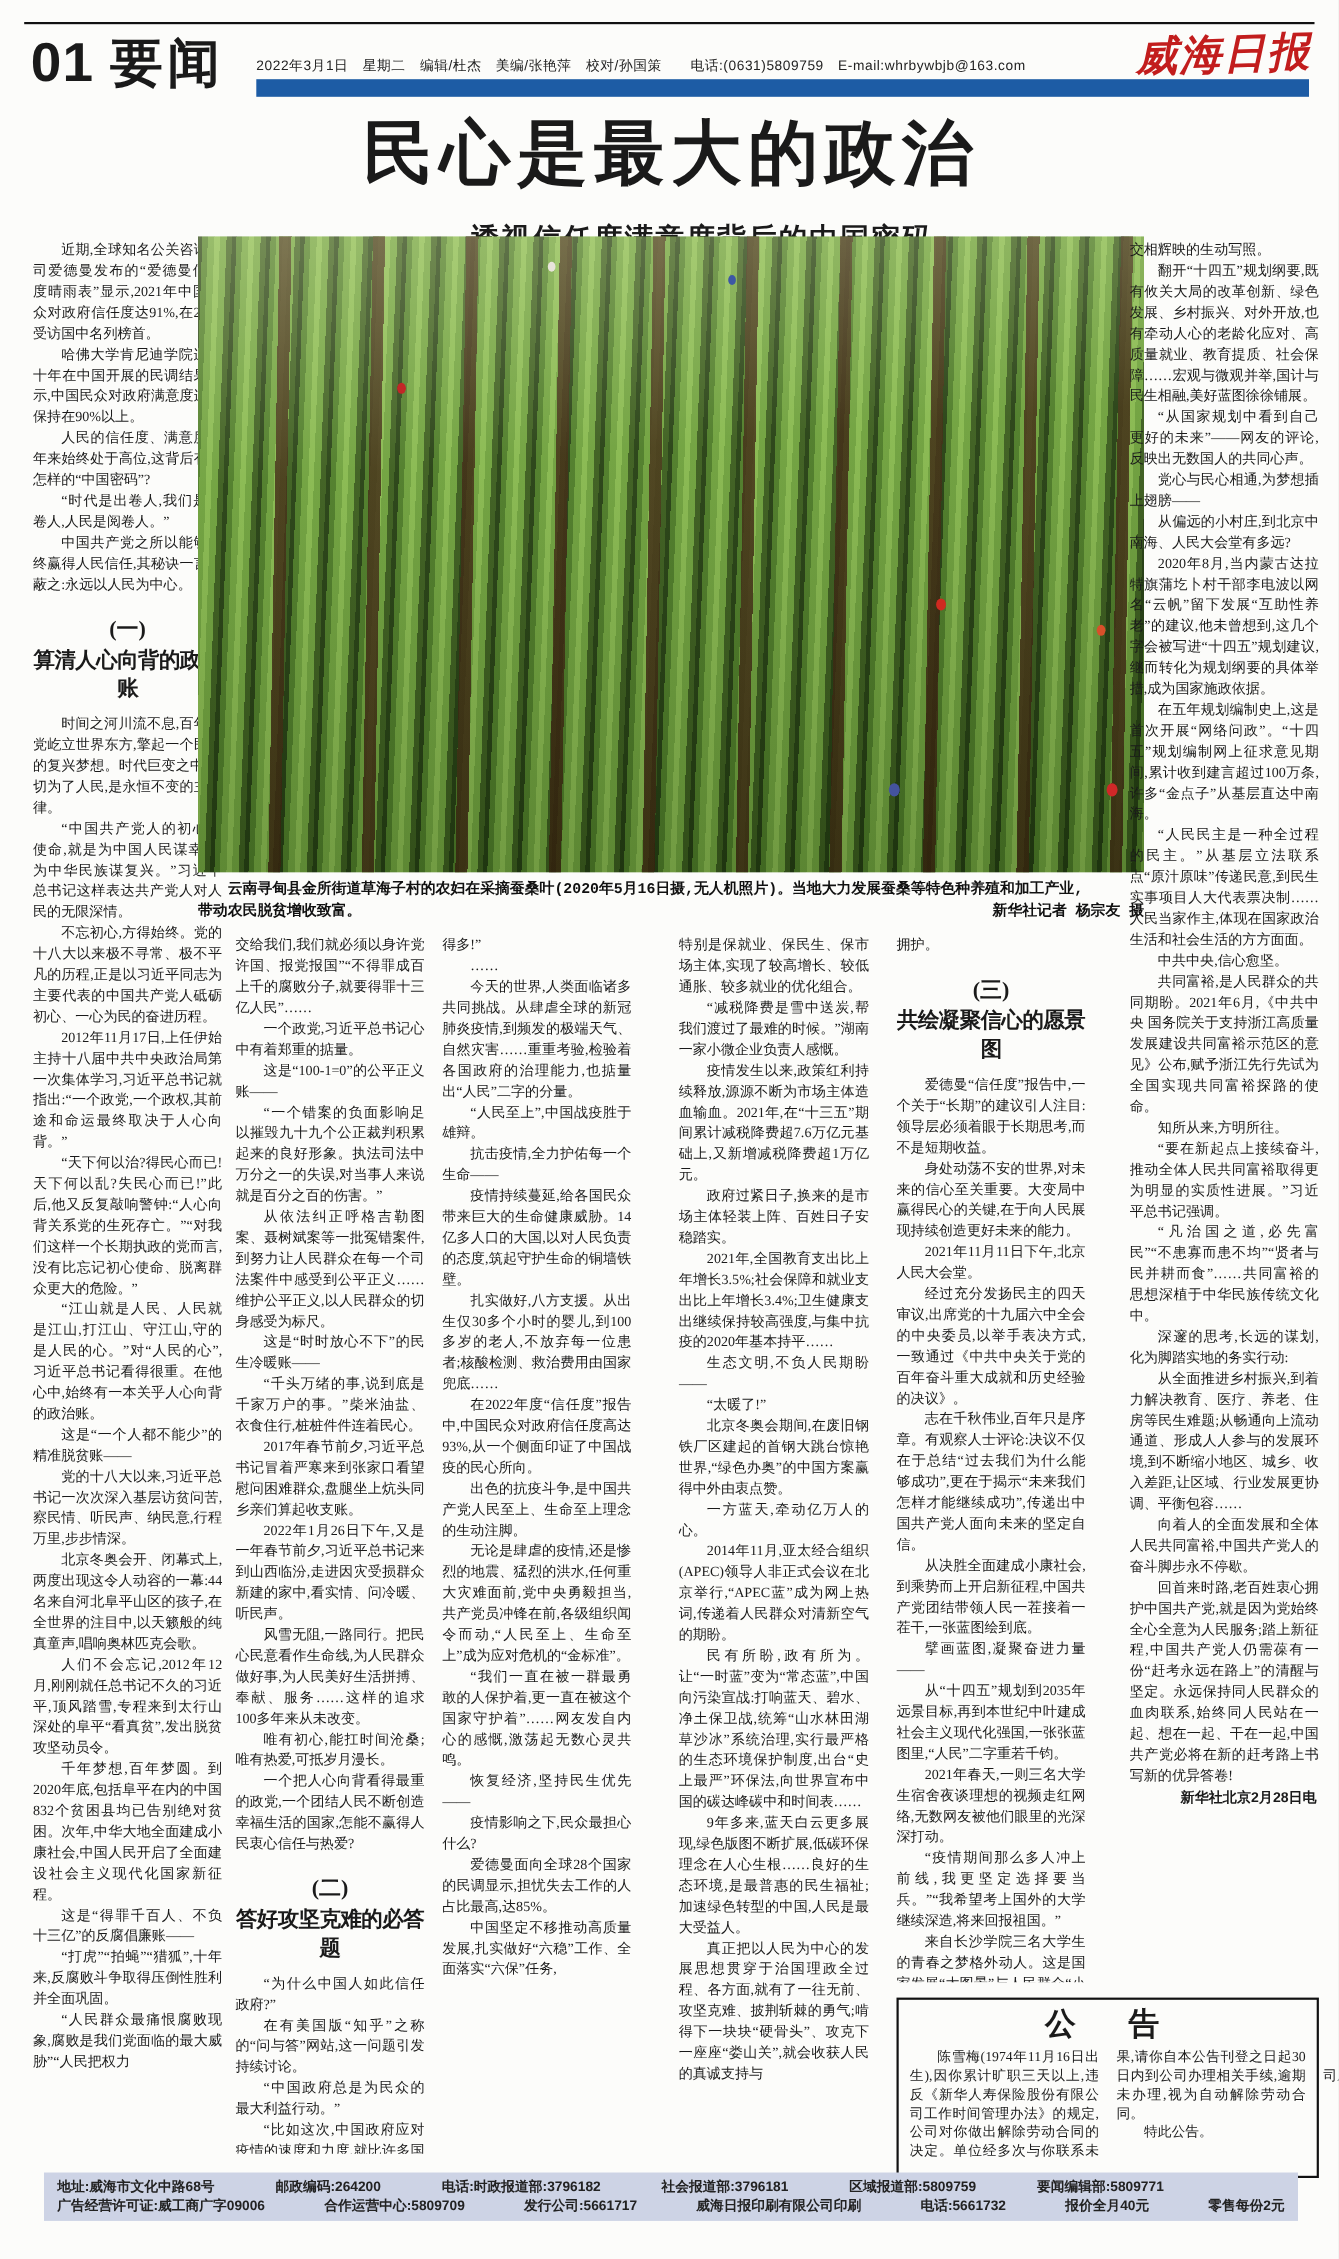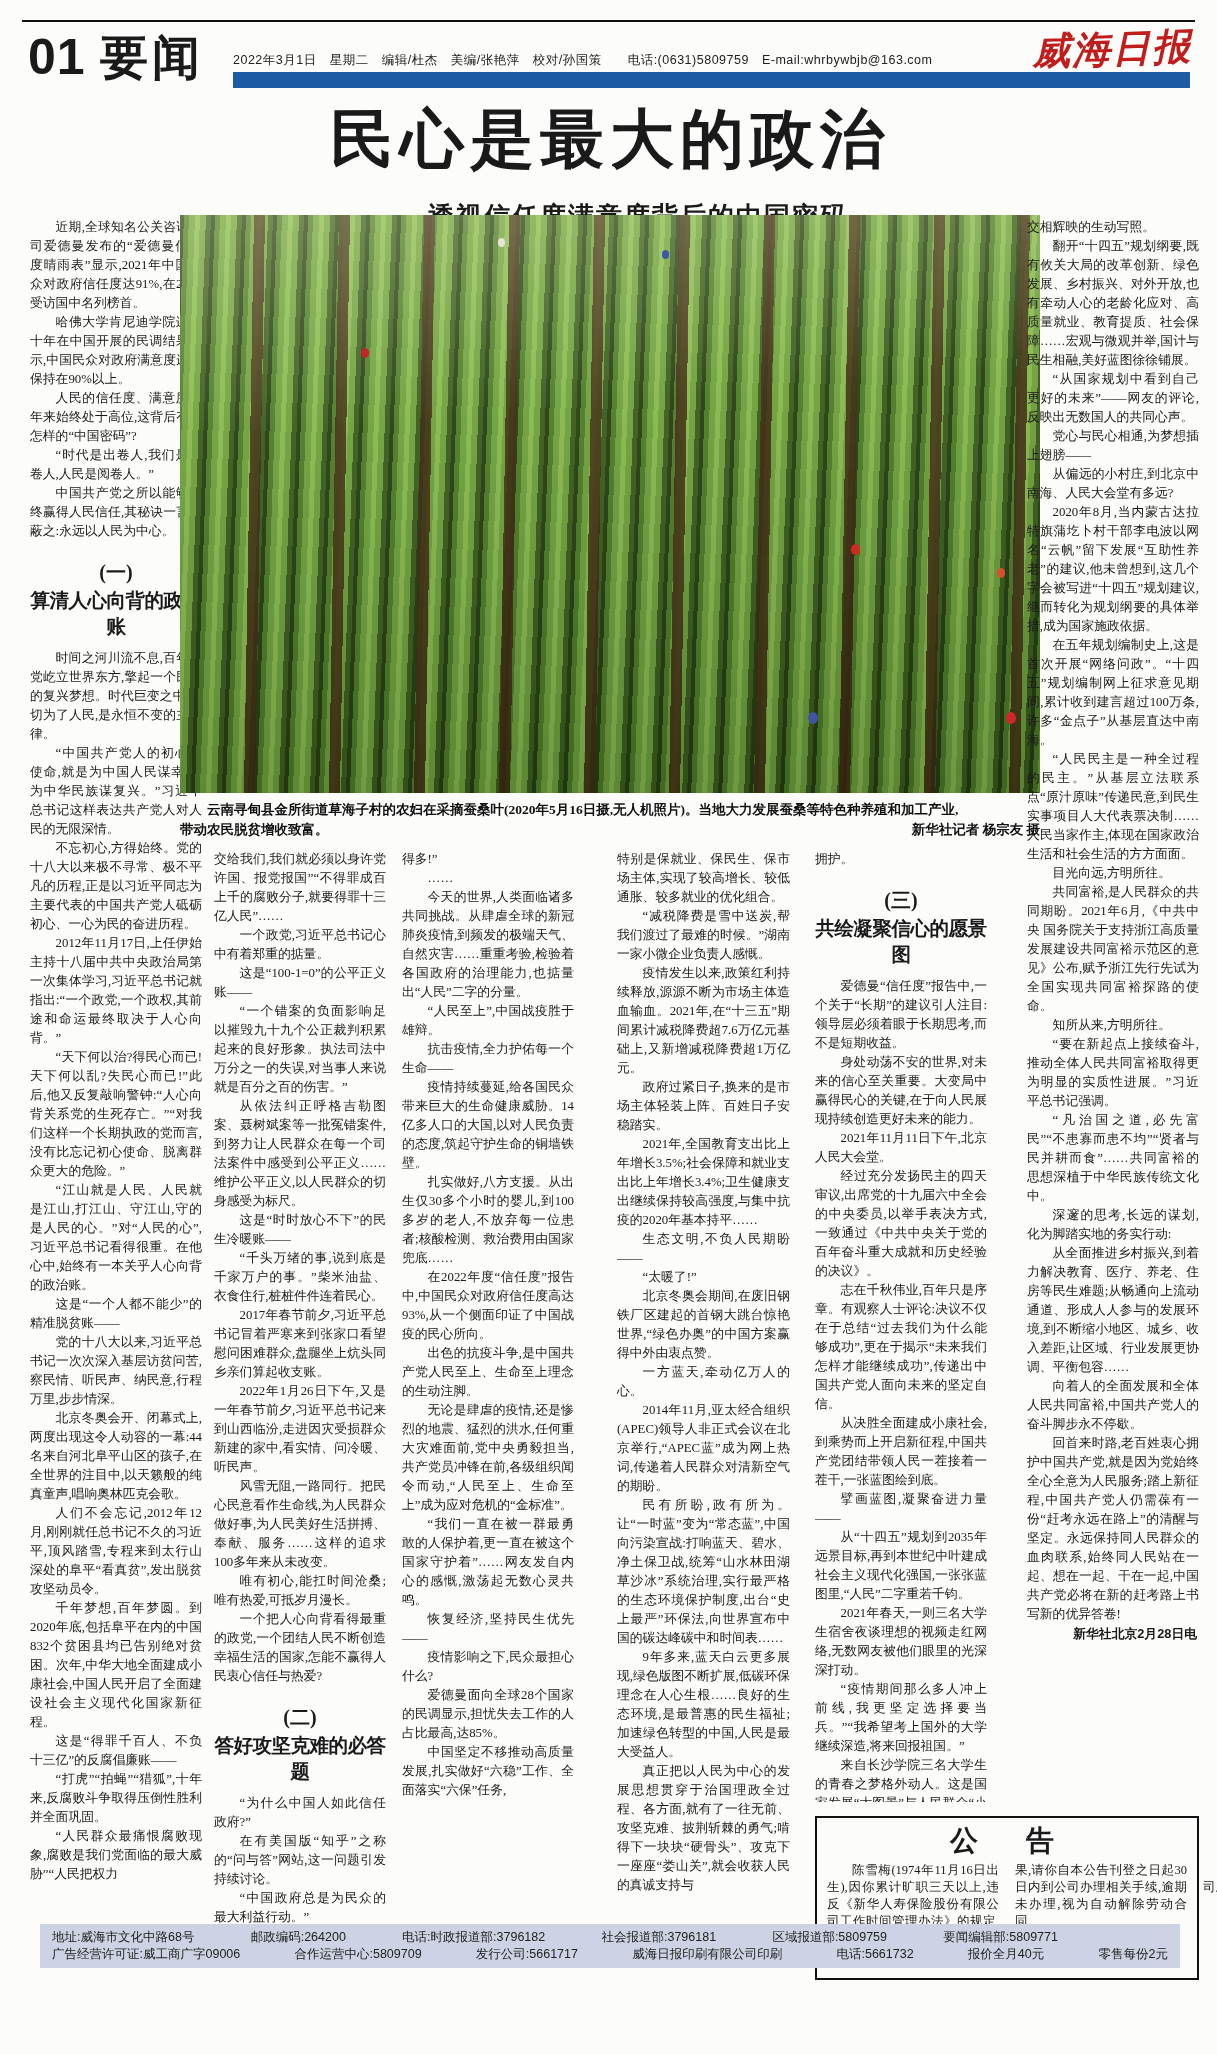--- a/index.html
+++ b/index.html
@@ -42,37 +42,37 @@
           padding-right:2px;text-indent:0;}
   
   .photo{position:absolute;left:180px;top:215px;width:860px;height:578px;
     background:
       linear-gradient(175deg, rgba(255,255,220,0.30) 0%, rgba(255,255,220,0.05) 35%, rgba(0,0,0,0.18) 100%),
       repeating-linear-gradient(91deg, transparent 0 74px, rgba(61,40,16,0.85) 74px 85px),
       repeating-linear-gradient(92deg, #243f12 0 4px, #4c7b27 4px 9px, #6da03c 9px 15px, #86b84e 15px 20px, #6da03c 20px 26px, #3a5c1d 26px 31px);
   }
   .person{position:absolute;border-radius:50%;}
   .caption{position:absolute;left:180px;top:800px;width:860px;
-          font-family:Liberation Serif, serif;font-size:13.5px;font-weight:600;
+          font-family:Liberation Mono, monospace;font-size:13.5px;font-weight:600;
           line-height:20px;color:#111;}
   .cap1{text-indent:2em;text-align:justify;}
   .cap2{display:flex;justify-content:space-between;}
   
   .notice{position:absolute;left:815px;top:1816px;width:384px;height:164px;
           border:2.5px solid #111;box-sizing:border-box;padding:4px 10px;background:#fcfcfa;}
   .notice-title{text-align:center;font-size:28px;font-weight:900;letter-spacing:10px;
           font-family:"Liberation Serif",serif;line-height:38px;}
   .notice-body{margin-top:2px;column-count:2;column-gap:16px;column-fill:auto;height:112px;
           font-size:12.5px;line-height:17px;text-align:justify;}
   .it-sig{text-indent:2em;margin:0;}
   .it-date{text-indent:4em;margin:0;}
   
-  .footer{position:absolute;left:40px;top:1924px;width:1140px;height:44px;background:#cdd3e5;
+  .footer{position:absolute;left:40px;top:1975px;width:1140px;height:44px;background:#cdd3e5;
           box-sizing:border-box;padding:5px 12px;font-family:"Liberation Sans",sans-serif;
-          font-size:12.5px;color:#222;}
+          font-size:12.5px;color:#222;font-weight:bold;}
   .f-line{display:flex;justify-content:space-between;line-height:17px;}
   .f-line1{padding-right:110px;}
   .it-seg{white-space:nowrap;}
 </style>
 </head>
 <body>
 
 <div class="page">
   <div class="top-rule"></div>
 
@@ -200,21 +200,21 @@
     </section>
   <section class="col col-e">
       <div class="it-cont">交相辉映的生动写照。</div>
       <div class="it-p">翻开“十四五”规划纲要,既有攸关大局的改革创新、绿色发展、乡村振兴、对外开放,也有牵动人心的老龄化应对、高质量就业、教育提质、社会保障……宏观与微观并举,国计与民生相融,美好蓝图徐徐铺展。</div>
       <div class="it-p">“从国家规划中看到自己更好的未来”——网友的评论,反映出无数国人的共同心声。</div>
       <div class="it-p">党心与民心相通,为梦想插上翅膀——</div>
       <div class="it-p">从偏远的小村庄,到北京中南海、人民大会堂有多远?</div>
       <div class="it-p">2020年8月,当内蒙古达拉特旗蒲圪卜村干部李电波以网名“云帆”留下发展“互助性养老”的建议,他未曾想到,这几个字会被写进“十四五”规划建议,继而转化为规划纲要的具体举措,成为国家施政依据。</div>
       <div class="it-p">在五年规划编制史上,这是首次开展“网络问政”。“十四五”规划编制网上征求意见期间,累计收到建言超过100万条,许多“金点子”从基层直达中南海。</div>
       <div class="it-p">“人民民主是一种全过程的民主。”从基层立法联系点“原汁原味”传递民意,到民生实事项目人大代表票决制……人民当家作主,体现在国家政治生活和社会生活的方方面面。</div>
-      <div class="it-p">目光向远,方明所往。</div>
+      <div class="it-p">中共中央,信心愈坚。</div>
       <div class="it-p">共同富裕,是人民群众的共同期盼。2021年6月,《中共中央 国务院关于支持浙江高质量发展建设共同富裕示范区的意见》公布,赋予浙江先行先试为全国实现共同富裕探路的使命。</div>
       <div class="it-p">知所从来,方明所往。</div>
       <div class="it-p">“要在新起点上接续奋斗,推动全体人民共同富裕取得更为明显的实质性进展。”习近平总书记强调。</div>
       <div class="it-p">“凡治国之道,必先富民”“不患寡而患不均”“贤者与民并耕而食”……共同富裕的思想深植于中华民族传统文化中。</div>
       <div class="it-p">深邃的思考,长远的谋划,化为脚踏实地的务实行动:</div>
       <div class="it-p">从全面推进乡村振兴,到着力解决教育、医疗、养老、住房等民生难题;从畅通向上流动通道、形成人人参与的发展环境,到不断缩小地区、城乡、收入差距,让区域、行业发展更协调、平衡包容……</div>
       <div class="it-p">向着人的全面发展和全体人民共同富裕,中国共产党人的奋斗脚步永不停歇。</div>
       <div class="it-p">回首来时路,老百姓衷心拥护中国共产党,就是因为党始终全心全意为人民服务;踏上新征程,中国共产党人仍需葆有一份“赶考永远在路上”的清醒与坚定。永远保持同人民群众的血肉联系,始终同人民站在一起、想在一起、干在一起,中国共产党必将在新的赶考路上书写新的优异答卷!</div>
       <div class="it-x">新华社北京2月28日电</div>
     </section>

